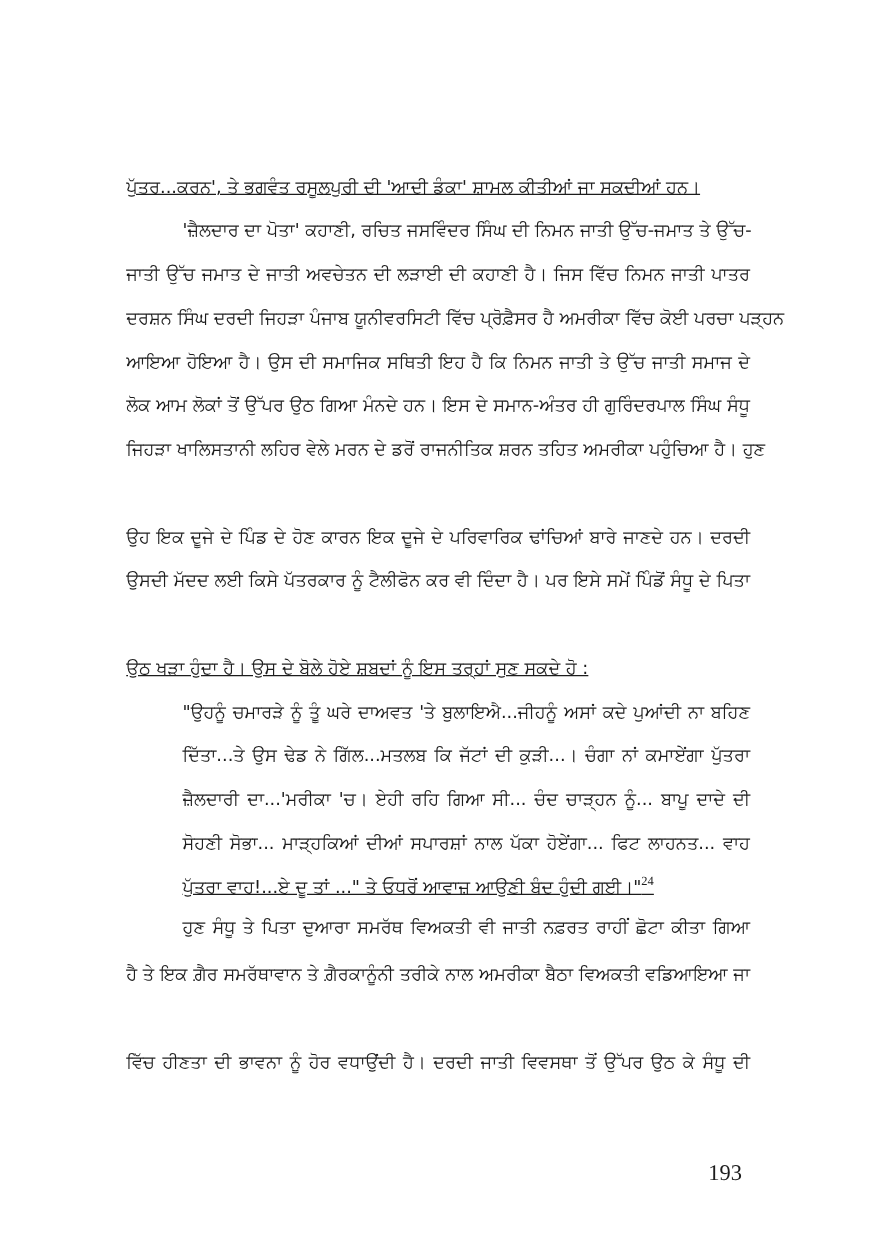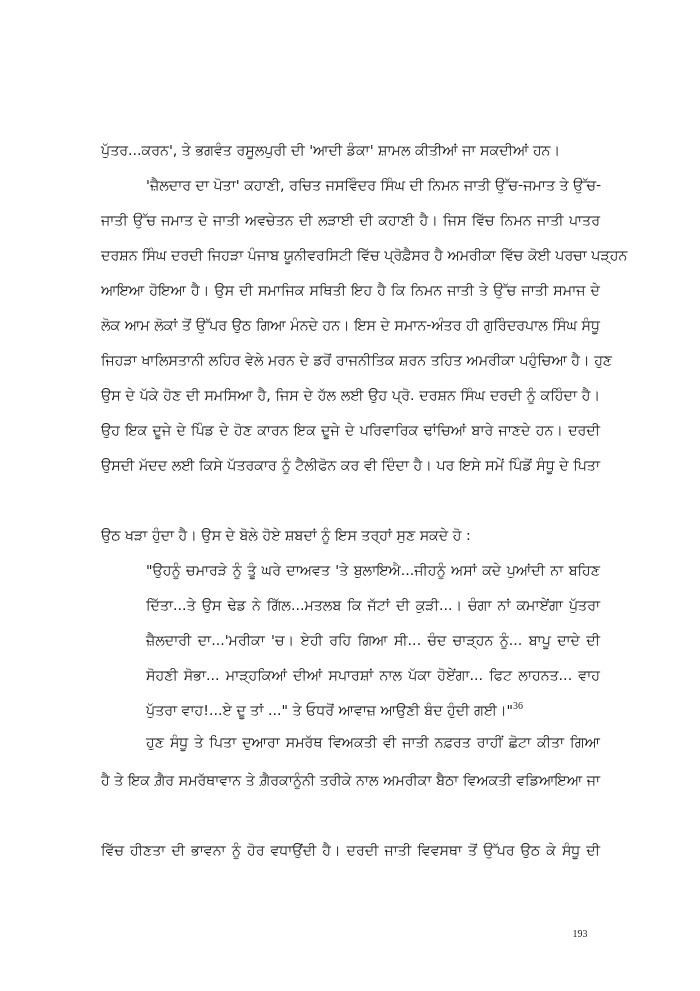--- a/index.html
+++ b/index.html
@@ -11,57 +11,56 @@
       width: 499px;
       height: 24px;
       font-family: "DejaVu Sans", sans-serif;
       font-size: 14.2px;
       line-height: 24px;
       white-space: nowrap;
       text-align: justify;
       text-align-last: justify;
       color: #1c1c1c;
     }
-    .line.last { text-align-last: left; }
+    .line.last { text-align-last: left; text-decoration: underline; }
     .line.indent { left: 146px; width: 454px; }
     .line.quote { left: 146px; width: 454px; }
     sup { font-family: "Liberation Serif", serif; font-size: 10px; vertical-align: 6px; line-height: 0; }
     .page-number {
       position: absolute;
       left: 560px;
       top: 928px;
       width: 40px;
       text-align: center;
       font-family: "Liberation Serif", serif;
-      font-size: 10px;
+      font-size: 18px;
       color: #1c1c1c;
     }
   </style>
 </head>
 <body>
 
 <div class="page">
 
   <div class="line last" style="top:138px">ਪੁੱਤਰ...ਕਰਨ', ਤੇ ਭਗਵੰਤ ਰਸੂਲਪੁਰੀ ਦੀ 'ਆਦੀ ਡੰਕਾ' ਸ਼ਾਮਲ ਕੀਤੀਆਂ ਜਾ ਸਕਦੀਆਂ ਹਨ।</div>
 
   <div class="line indent" style="top:173px">'ਜ਼ੈਲਦਾਰ ਦਾ ਪੋਤਾ' ਕਹਾਣੀ, ਰਚਿਤ ਜਸਵਿੰਦਰ ਸਿੰਘ ਦੀ ਨਿਮਨ ਜਾਤੀ ਉੱਚ-ਜਮਾਤ ਤੇ ਉੱਚ-</div>
   <div class="line" style="top:208px">ਜਾਤੀ ਉੱਚ ਜਮਾਤ ਦੇ ਜਾਤੀ ਅਵਚੇਤਨ ਦੀ ਲੜਾਈ ਦੀ ਕਹਾਣੀ ਹੈ। ਜਿਸ ਵਿੱਚ ਨਿਮਨ ਜਾਤੀ ਪਾਤਰ</div>
   <div class="line" style="top:243px">ਦਰਸ਼ਨ ਸਿੰਘ ਦਰਦੀ ਜਿਹੜਾ ਪੰਜਾਬ ਯੂਨੀਵਰਸਿਟੀ ਵਿੱਚ ਪ੍ਰੋਫ਼ੈਸਰ ਹੈ ਅਮਰੀਕਾ ਵਿੱਚ ਕੋਈ ਪਰਚਾ ਪੜ੍ਹਨ</div>
   <div class="line" style="top:278px">ਆਇਆ ਹੋਇਆ ਹੈ। ਉਸ ਦੀ ਸਮਾਜਿਕ ਸਥਿਤੀ ਇਹ ਹੈ ਕਿ ਨਿਮਨ ਜਾਤੀ ਤੇ ਉੱਚ ਜਾਤੀ ਸਮਾਜ ਦੇ</div>
   <div class="line" style="top:313px">ਲੋਕ ਆਮ ਲੋਕਾਂ ਤੋਂ ਉੱਪਰ ਉਠ ਗਿਆ ਮੰਨਦੇ ਹਨ। ਇਸ ਦੇ ਸਮਾਨ-ਅੰਤਰ ਹੀ ਗੁਰਿੰਦਰਪਾਲ ਸਿੰਘ ਸੰਧੂ</div>
   <div class="line" style="top:348px">ਜਿਹੜਾ ਖਾਲਿਸਤਾਨੀ ਲਹਿਰ ਵੇਲੇ ਮਰਨ ਦੇ ਡਰੋਂ ਰਾਜਨੀਤਿਕ ਸ਼ਰਨ ਤਹਿਤ ਅਮਰੀਕਾ ਪਹੁੰਚਿਆ ਹੈ। ਹੁਣ</div>
-  <div class="line" style="top:383px">ਉਸ ਦੇ ਪੱਕੇ ਹੋਣ ਦੀ ਸਮਸਿਆ ਹੈ, ਜਿਸ ਦੇ ਹੱਲ ਲਈ ਉਹ ਪ੍ਰੋ. ਦਰਸ਼ਨ ਸਿੰਘ ਦਰਦੀ ਨੂੰ ਕਹਿੰਦਾ ਹੈ।</div>
   <div class="line" style="top:453px">ਉਸਦੀ ਮੱਦਦ ਲਈ ਕਿਸੇ ਪੱਤਰਕਾਰ ਨੂੰ ਟੈਲੀਫੋਨ ਕਰ ਵੀ ਦਿੰਦਾ ਹੈ। ਪਰ ਇਸੇ ਸਮੇਂ ਪਿੰਡੋਂ ਸੰਧੂ ਦੇ ਪਿਤਾ</div>
   <div class="line" style="top:418px">ਉਹ ਇਕ ਦੂਜੇ ਦੇ ਪਿੰਡ ਦੇ ਹੋਣ ਕਾਰਨ ਇਕ ਦੂਜੇ ਦੇ ਪਰਿਵਾਰਿਕ ਢਾਂਚਿਆਂ ਬਾਰੇ ਜਾਣਦੇ ਹਨ। ਦਰਦੀ</div>
   <div class="line last" style="top:523px">ਉਠ ਖੜਾ ਹੁੰਦਾ ਹੈ। ਉਸ ਦੇ ਬੋਲੇ ਹੋਏ ਸ਼ਬਦਾਂ ਨੂੰ ਇਸ ਤਰ੍ਹਾਂ ਸੁਣ ਸਕਦੇ ਹੋ :</div>
 
   <div class="line quote" style="top:558px">"ਉਹਨੂੰ ਚਮਾਰੜੇ ਨੂੰ ਤੂੰ ਘਰੇ ਦਾਅਵਤ 'ਤੇ ਬੁਲਾਇਐ...ਜੀਹਨੂੰ ਅਸਾਂ ਕਦੇ ਪੁਆਂਦੀ ਨਾ ਬਹਿਣ</div>
   <div class="line quote" style="top:593px">ਦਿੱਤਾ...ਤੇ ਉਸ ਢੇਡ ਨੇ ਗਿੱਲ...ਮਤਲਬ ਕਿ ਜੱਟਾਂ ਦੀ ਕੁੜੀ...। ਚੰਗਾ ਨਾਂ ਕਮਾਏਂਗਾ ਪੁੱਤਰਾ</div>
   <div class="line quote" style="top:628px">ਜ਼ੈਲਦਾਰੀ ਦਾ...'ਮਰੀਕਾ 'ਚ। ਏਹੀ  ਰਹਿ ਗਿਆ ਸੀ... ਚੰਦ ਚਾੜ੍ਹਨ ਨੂੰ... ਬਾਪੂ ਦਾਦੇ ਦੀ</div>
   <div class="line quote" style="top:663px">ਸੋਹਣੀ ਸੋਭਾ... ਮਾੜ੍ਹਕਿਆਂ ਦੀਆਂ ਸਪਾਰਸ਼ਾਂ ਨਾਲ ਪੱਕਾ ਹੋਏਂਗਾ... ਫਿਟ ਲਾਹਨਤ... ਵਾਹ</div>
-  <div class="line quote last" style="top:698px"><span>ਪੁੱਤਰਾ ਵਾਹ!...ਏ ਦੂ ਤਾਂ ..." ਤੇ ਓਧਰੋਂ ਆਵਾਜ਼ ਆਉਣੀ ਬੰਦ ਹੁੰਦੀ ਗਈ।"</span><sup>36</sup></div>
+  <div class="line quote last" style="top:698px"><span>ਪੁੱਤਰਾ ਵਾਹ!...ਏ ਦੂ ਤਾਂ ..." ਤੇ ਓਧਰੋਂ ਆਵਾਜ਼ ਆਉਣੀ ਬੰਦ ਹੁੰਦੀ ਗਈ।"</span><sup>24</sup></div>
 
   <div class="line indent" style="top:730px">ਹੁਣ ਸੰਧੂ ਤੇ ਪਿਤਾ ਦੁਆਰਾ ਸਮਰੱਥ ਵਿਅਕਤੀ ਵੀ ਜਾਤੀ ਨਫ਼ਰਤ ਰਾਹੀਂ ਛੋਟਾ ਕੀਤਾ ਗਿਆ</div>
   <div class="line" style="top:768px">ਹੈ ਤੇ ਇਕ ਗ਼ੈਰ ਸਮਰੱਥਾਵਾਨ ਤੇ ਗ਼ੈਰਕਾਨੂੰਨੀ ਤਰੀਕੇ ਨਾਲ ਅਮਰੀਕਾ ਬੈਠਾ ਵਿਅਕਤੀ ਵਡਿਆਇਆ ਜਾ</div>
   <div class="line" style="top:838px">ਵਿੱਚ ਹੀਣਤਾ ਦੀ ਭਾਵਨਾ ਨੂੰ ਹੋਰ ਵਧਾਉਂਦੀ ਹੈ। ਦਰਦੀ ਜਾਤੀ ਵਿਵਸਥਾ ਤੋਂ ਉੱਪਰ ਉਠ ਕੇ ਸੰਧੂ ਦੀ</div>
 
   <div class="page-number">193</div>
 </div>
 
 </body></html>

